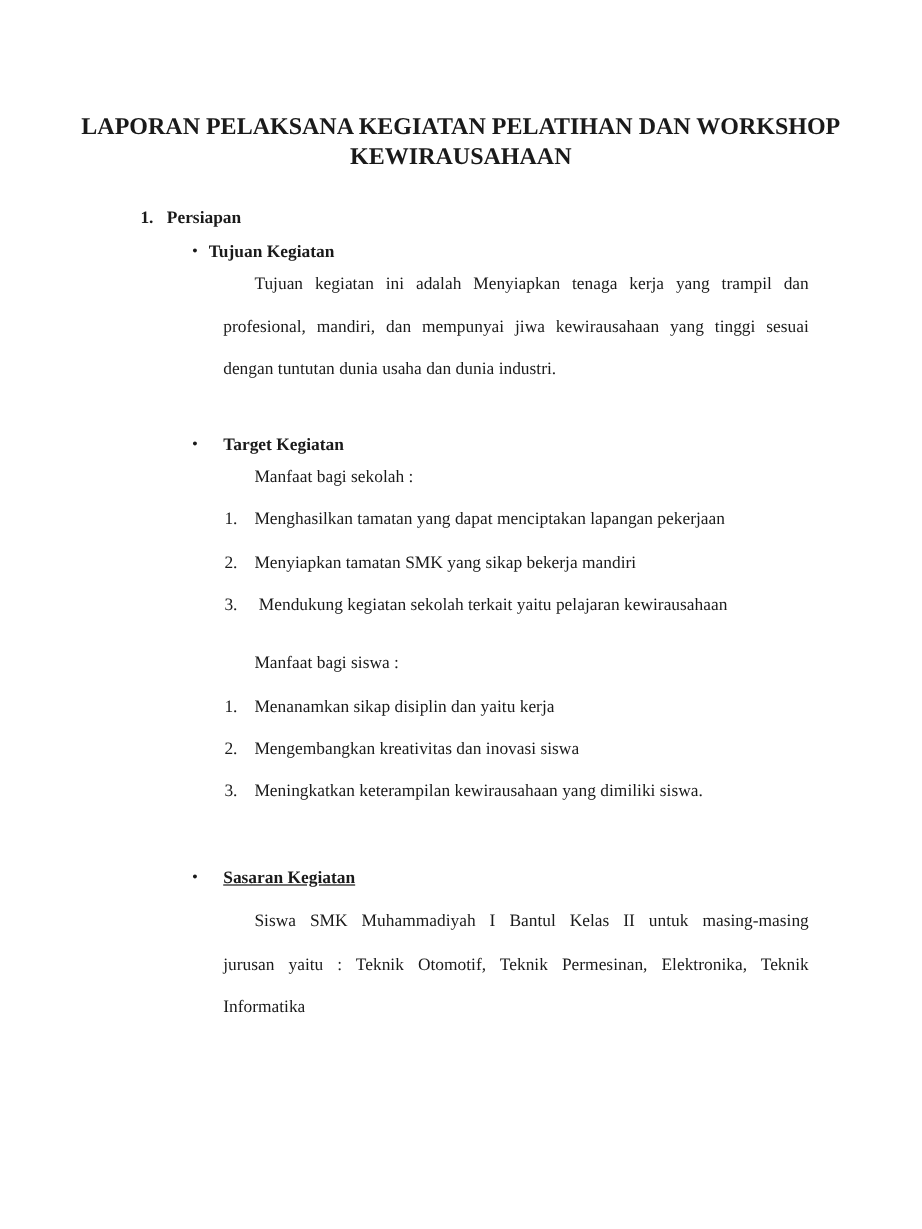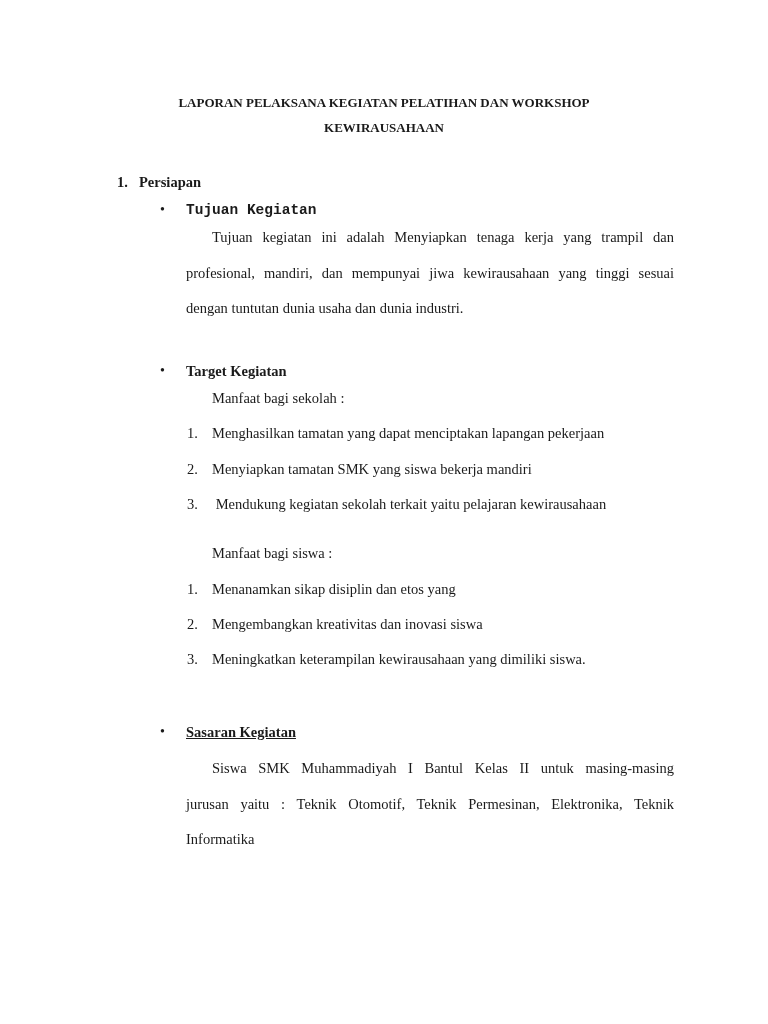--- a/index.html
+++ b/index.html
@@ -2,62 +2,62 @@
 <html><head>
 <meta charset="utf-8">
 <style>
   html, body { margin: 0; padding: 0; background: #ffffff; }
   body {
     width: 768px; height: 1024px; position: relative; overflow: hidden;
     font-family: "Liberation Serif", "DejaVu Serif", serif;
     color: #1a1a1a; font-size: 14.5px;
   }
   .abs { position: absolute; white-space: nowrap; }
-  .title { font-weight: bold; font-size: 13px; left: 0; width: 768px; text-align: center; }
+  .title { font-weight: bold; font-size: 20px; left: 0; width: 768px; text-align: center; }
   .bold { font-weight: bold; }
   .bullet { font-size: 14px; }
   .justify-line { text-align: justify; text-align-last: justify; white-space: normal; }
 </style>
 </head>
 <body>
 
 <div>
 
   <div class="abs title" style="top:95px;">LAPORAN PELAKSANA KEGIATAN PELATIHAN DAN WORKSHOP</div>
   <div class="abs title" style="top:120px;">KEWIRAUSAHAAN</div>
 
   <div>
     <span class="abs bold" style="left:117px; top:174px;">1.</span>
     <span class="abs bold" style="left:139px; top:174px;">Persiapan</span>
   </div>
 
   <div>
     <span class="abs bullet" style="left:160px; top:202px;">•</span>
-    <span class="abs bold" style="left:186px; top:202px;font-family:Liberation Mono, monospace;">Tujuan Kegiatan</span>
+    <span class="abs bold" style="left:174px; top:202px;">Tujuan Kegiatan</span>
     <div class="abs justify-line" style="left:212px; top:229px; width:462px;">Tujuan kegiatan ini adalah Menyiapkan tenaga kerja yang trampil dan</div>
     <div class="abs justify-line" style="left:186px; top:265px; width:488px;">profesional, mandiri, dan mempunyai jiwa kewirausahaan yang tinggi sesuai</div>
     <div class="abs" style="left:186px; top:300px;">dengan tuntutan dunia usaha dan dunia industri.</div>
   </div>
 
   <div>
     <span class="abs bullet" style="left:160px; top:363px;">•</span>
     <span class="abs bold" style="left:186px; top:363px;">Target Kegiatan</span>
     <span class="abs" style="left:212px; top:390px;">Manfaat bagi sekolah :</span>
 
     <span class="abs" style="left:187px; top:425px;">1.</span>
     <span class="abs" style="left:212px; top:425px;">Menghasilkan tamatan yang dapat menciptakan lapangan pekerjaan</span>
     <span class="abs" style="left:187px; top:461px;">2.</span>
-    <span class="abs" style="left:212px; top:461px;">Menyiapkan tamatan SMK yang siswa bekerja mandiri</span>
+    <span class="abs" style="left:212px; top:461px;">Menyiapkan tamatan SMK yang sikap bekerja mandiri</span>
     <span class="abs" style="left:187px; top:496px;">3.</span>
     <span class="abs" style="left:212px; top:496px; white-space:pre;"> Mendukung kegiatan sekolah terkait yaitu pelajaran kewirausahaan</span>
 
     <span class="abs" style="left:212px; top:545px;">Manfaat bagi siswa :</span>
 
     <span class="abs" style="left:187px; top:581px;">1.</span>
-    <span class="abs" style="left:212px; top:581px;">Menanamkan sikap disiplin dan etos yang</span>
+    <span class="abs" style="left:212px; top:581px;">Menanamkan sikap disiplin dan yaitu kerja</span>
     <span class="abs" style="left:187px; top:616px;">2.</span>
     <span class="abs" style="left:212px; top:616px;">Mengembangkan kreativitas dan inovasi siswa</span>
     <span class="abs" style="left:187px; top:651px;">3.</span>
     <span class="abs" style="left:212px; top:651px;">Meningkatkan keterampilan kewirausahaan yang dimiliki siswa.</span>
   </div>
 
   <div>
     <span class="abs bullet" style="left:160px; top:724px;">•</span>
     <span class="abs bold" style="left:186px; top:724px;text-decoration:underline;">Sasaran Kegiatan</span>
     <div class="abs justify-line" style="left:212px; top:760px; width:462px;font-family:Liberation Serif, serif;">Siswa SMK Muhammadiyah I Bantul Kelas II untuk masing-masing</div>

